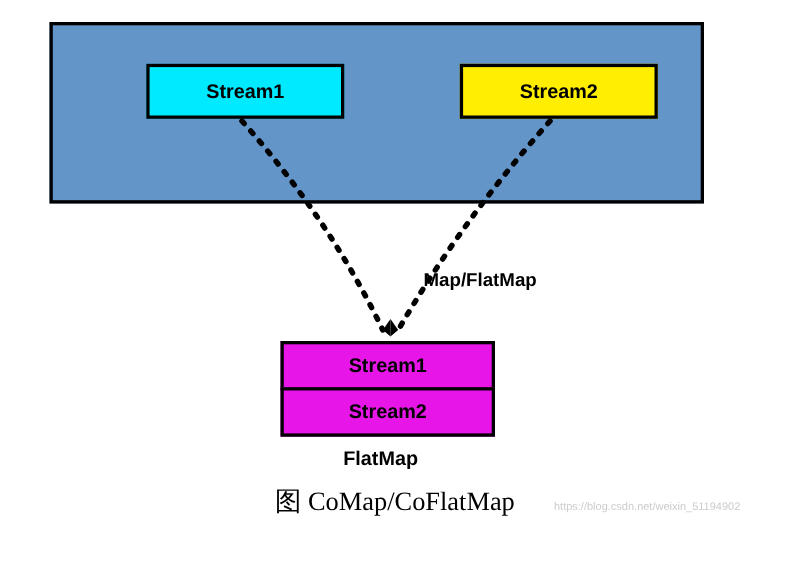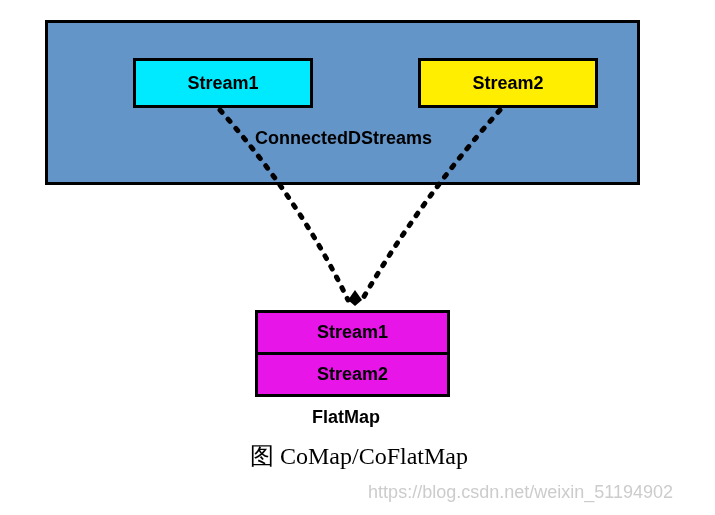--- a/index.html
+++ b/index.html
@@ -9,45 +9,45 @@
 .stream-box{position:absolute;width:180px;height:50px;border:3px solid #000;display:flex;align-items:center;justify-content:center;font-weight:bold;font-size:18px}
 .stream1-top{left:85px;top:35px;background:#00eaff}
 .stream2-top{left:370px;top:35px;background:#ffee00}
 .connected-label{position:absolute;left:207px;top:105px;font-weight:bold;font-size:18px;color:#000}
 .output-stack{position:absolute;left:255px;top:310px}
 .out-box{width:195px;height:45px;background:#e815e8;border:3px solid #000;display:flex;align-items:center;justify-content:center;font-weight:bold;font-size:18px}
 .out-box+.out-box{margin-top:-3px}
 .stream-label{position:absolute;left:312px;top:407px;font-weight:bold;font-size:18px}
 .map-label{position:absolute;left:385px;top:245px;font-weight:bold;font-size:17px}
 .caption{position:absolute;left:250px;top:440px;font-size:24px;font-family:'SimSun',serif}
-.watermark{position:absolute;right:5px;bottom:12px;font-size:18px;color:#ccc}
+.watermark{position:absolute;right:5px;bottom:48px;font-size:10px;color:#ccc}
 svg.dots{position:absolute;left:0;top:0;pointer-events:none}
 </style>
 </head>
 <body>
 
 <div class="canvas">
 
   <div class="connected-box">
     <div class="stream-box stream1-top">
       <span>Stream1</span>
     </div>
     <div class="stream-box stream2-top">
       <span>Stream2</span>
     </div>
-    <div class="connected-label">ConnectedDStreams</div>
   </div>
 
   <svg class="dots" width="715" height="515">
     <path d="M 220 110 Q 300 200 348 300" stroke="#000" stroke-width="5" stroke-dasharray="3,9" stroke-linecap="round" fill="none"></path>
     <path d="M 500 110 Q 420 200 362 300" stroke="#000" stroke-width="5" stroke-dasharray="3,9" stroke-linecap="round" fill="none"></path>
     <path d="M 348 300 L 355 290 L 355 306 Z" fill="#000"></path>
     <path d="M 362 300 L 355 290 L 355 306 Z" fill="#000"></path>
   </svg>
 
+  <div class="map-label">Map/FlatMap</div>
 
   <div class="output-stack">
     <div class="out-box">
       <span>Stream1</span>
     </div>
     <div class="out-box">
       <span>Stream2</span>
     </div>
   </div>
 

